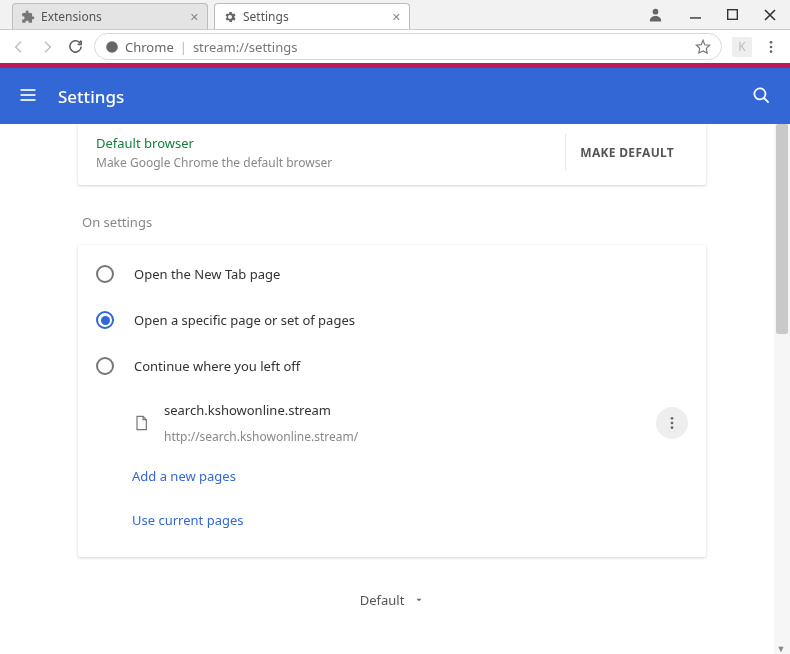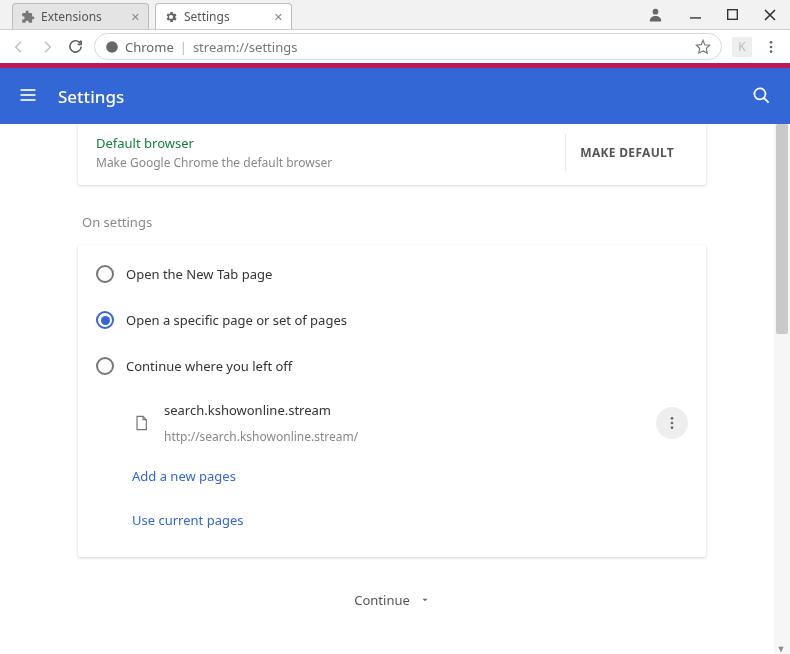--- a/index.html
+++ b/index.html
@@ -1,20 +1,20 @@
 <!DOCTYPE html>
 <html><head>
 <meta charset="utf-8">
 <style>
   * { box-sizing: border-box; margin: 0; padding: 0; font-family: system-ui, Arial, sans-serif; }
   body { width: 790px; height: 654px; background: #fff; overflow: hidden; position: relative; }
   
   
   .tabstrip { height: 30px; background: #f2f2f2; display: flex; align-items: flex-end; padding-left: 12px; position: relative; border-bottom: 1px solid #ccc;}
-  .tab { position: relative; height: 26px; width: 137px; background: #e4e4e4; border: 1px solid #bcbcbc; border-bottom: none; border-radius: 4px 4px 0 0; display: flex; align-items: center; padding: 0 8px; margin-right: 6px; font-size: 12px; color: #555; gap:6px; }
+  .tab { position: relative; height: 26px; width: 196px; background: #e4e4e4; border: 1px solid #bcbcbc; border-bottom: none; border-radius: 4px 4px 0 0; display: flex; align-items: center; padding: 0 8px; margin-right: 6px; font-size: 12px; color: #555; gap:6px; }
   .tab.active { background: #fff; z-index: 2; }
   .tab .tab-icon { width: 14px; height: 14px; display: inline-flex; align-items:center; justify-content:center; color:#666;}
   .tab .tab-close { margin-left: auto; color:#888; font-size:11px; }
   
   
   .addrbar { height: 38px; background: #fff; display: flex; align-items: center; padding: 0 10px; gap: 10px; border-bottom: 5px solid #be185d;}
   .navicon { width:18px; height:18px; display:flex; align-items:center; justify-content:center; color:#6f6f6f; cursor:pointer;}
   .navicon.disabled { color:#c0c0c0; }
   .addrbox { flex:1; height:27px; border:1px solid #d8d8d8; border-radius:14px; display:flex; align-items:center; padding:0 10px; gap:6px; font-size:13px; color:#333; }
   .addrbox .chrome-label { color:#666; font-size:13px; }
@@ -35,21 +35,21 @@
   .card { background:#fff; box-shadow: 0 1px 3px rgba(0,0,0,0.18); border-radius:2px; }
   
   .default-browser-card { display:flex; align-items:center; padding:14px 18px; margin-top:-4px;}
   .default-browser-card .db-text .dbt-title { font-size:13px; color:#15803d; }
   .default-browser-card .db-text .dbt-sub { font-size:12px; color:#888; margin-top:2px;}
   .default-browser-card .db-btn { margin-left:auto; font-size:12px; color:#555; font-weight:700; letter-spacing:0.3px; padding:10px 14px; cursor:pointer; border-left:1px solid #e8e8e8;}
   
   .section-label { font-size:13px; color:#888; margin: 28px 0 14px 4px; }
   
   .startup-card { padding: 6px 0 18px 0;}
-  .radio-row { display:flex; align-items:flex-start; padding:14px 18px; gap:12px; cursor:pointer;}
+  .radio-row { display:flex; align-items:flex-start; padding:14px 18px; gap:20px; cursor:pointer;}
   .radio-row .radio-outer { width:18px; height:18px; border:2px solid #777; border-radius:50%; display:flex; align-items:center; justify-content:center; flex-shrink:0;}
   .radio-row.selected .radio-outer { border-color:#3367d6; }
   .radio-row.selected .radio-inner { width:9px; height:9px; background:#3367d6; border-radius:50%;}
   .radio-row .radio-label { font-size:13px; color:#333;}
   
   .page-entry { display:flex; align-items:center; padding:12px 18px 4px 54px; gap:14px;}
   .page-entry .page-icon { width:18px; height:18px; color:#777; display:flex; align-items:center; justify-content:center;}
   .page-entry .page-texts .pt-title { font-size:13px; color:#333;}
   .page-entry .page-texts .pt-url { font-size:12px; color:#888; margin-top:9px;}
   .page-entry .more-btn { margin-left:auto; width:32px; height:32px; border-radius:50%; background:#eee; display:flex; align-items:center; justify-content:center; color:#666; cursor:pointer;}
@@ -228,21 +228,21 @@
               <circle cx="12" cy="19" r="2"></circle>
             </svg>
         </div>
       </div>
 
       <div class="link-row">Add a new pages</div>
       <div class="link-row" style="padding-top:22px; padding-bottom:10px;">Use current pages</div>
     </div>
 
     <div class="advanced">
-      <span>Continue</span>
+      <span>Default</span>
       <span>
         <svg width="10" height="10" viewBox="0 0 24 24" fill="#666">
             <path d="M6 9l6 6 6-6z"></path>
           </svg>
       </span>
     </div>
 
   </div>
 </div>
 

